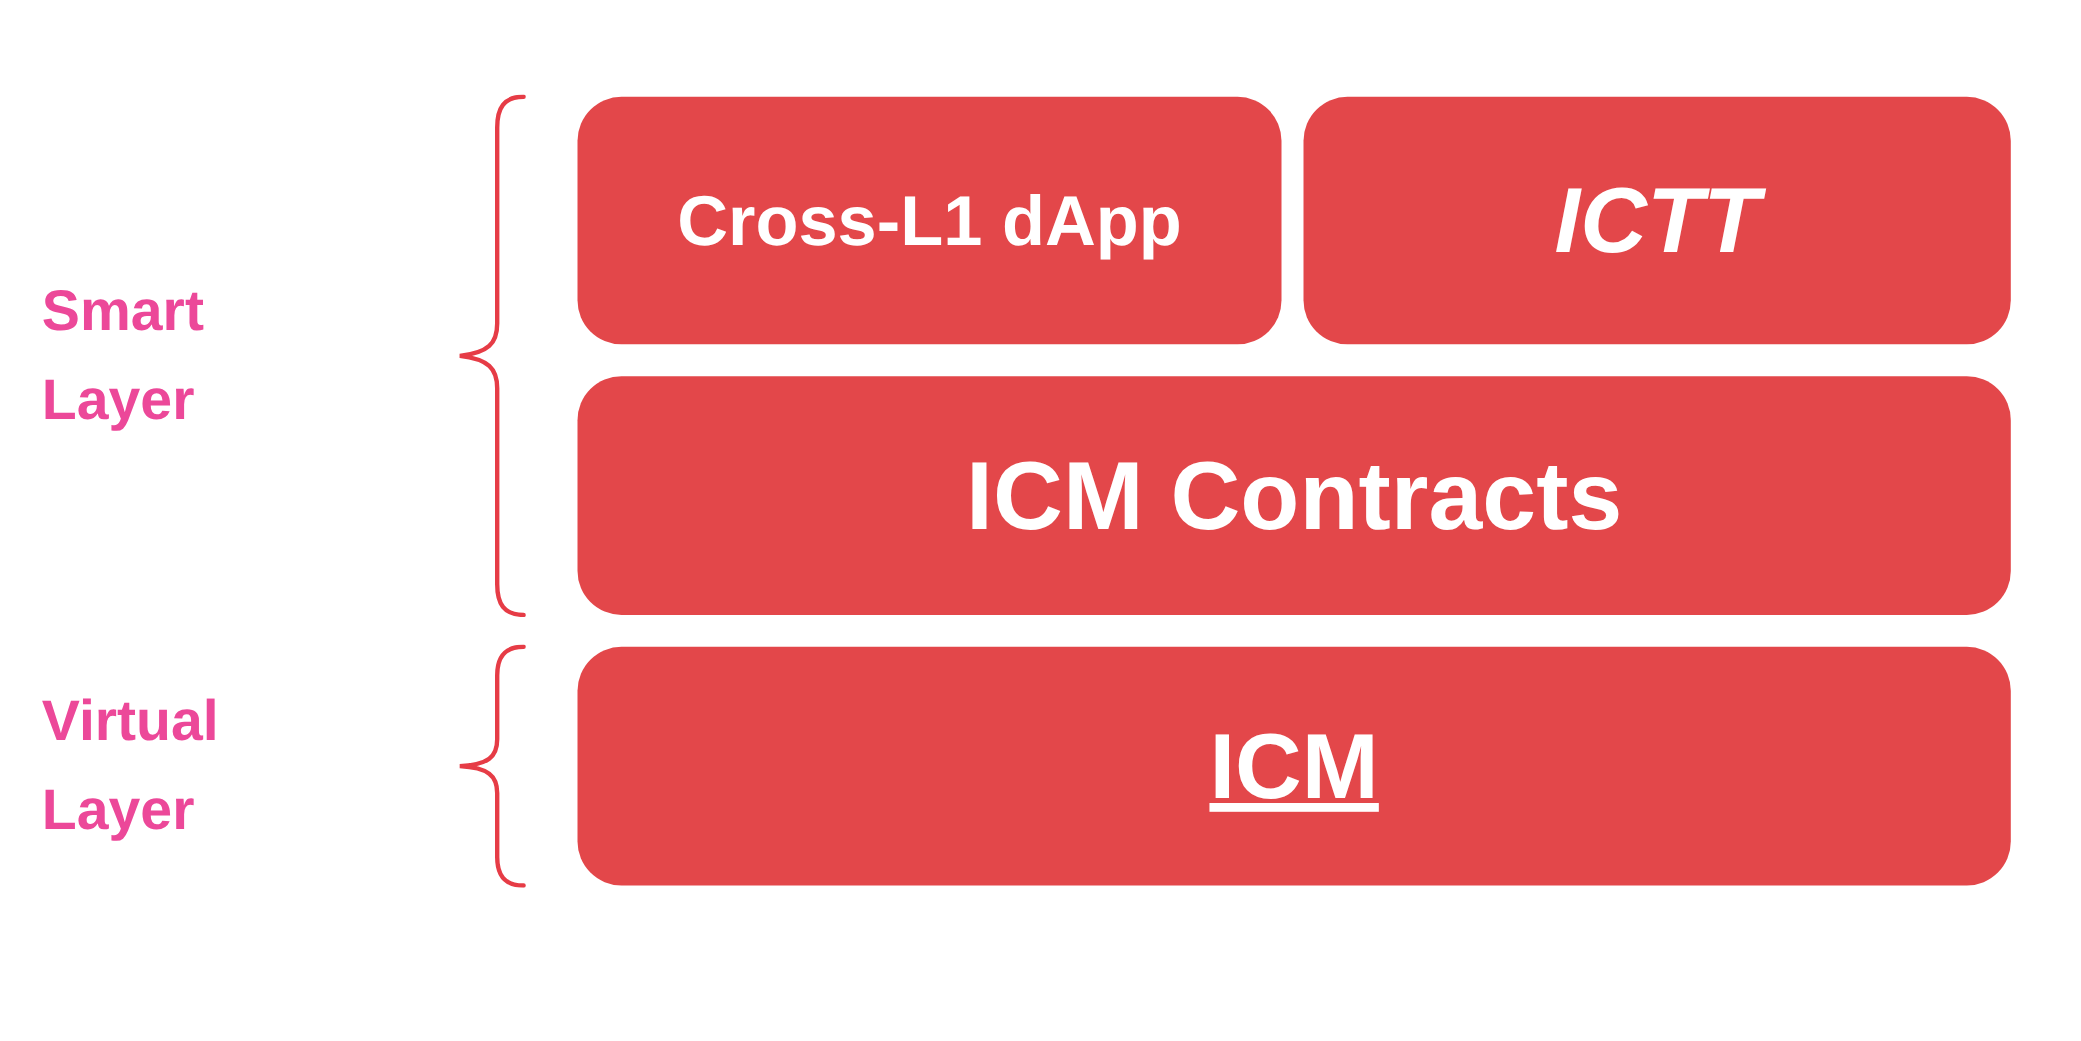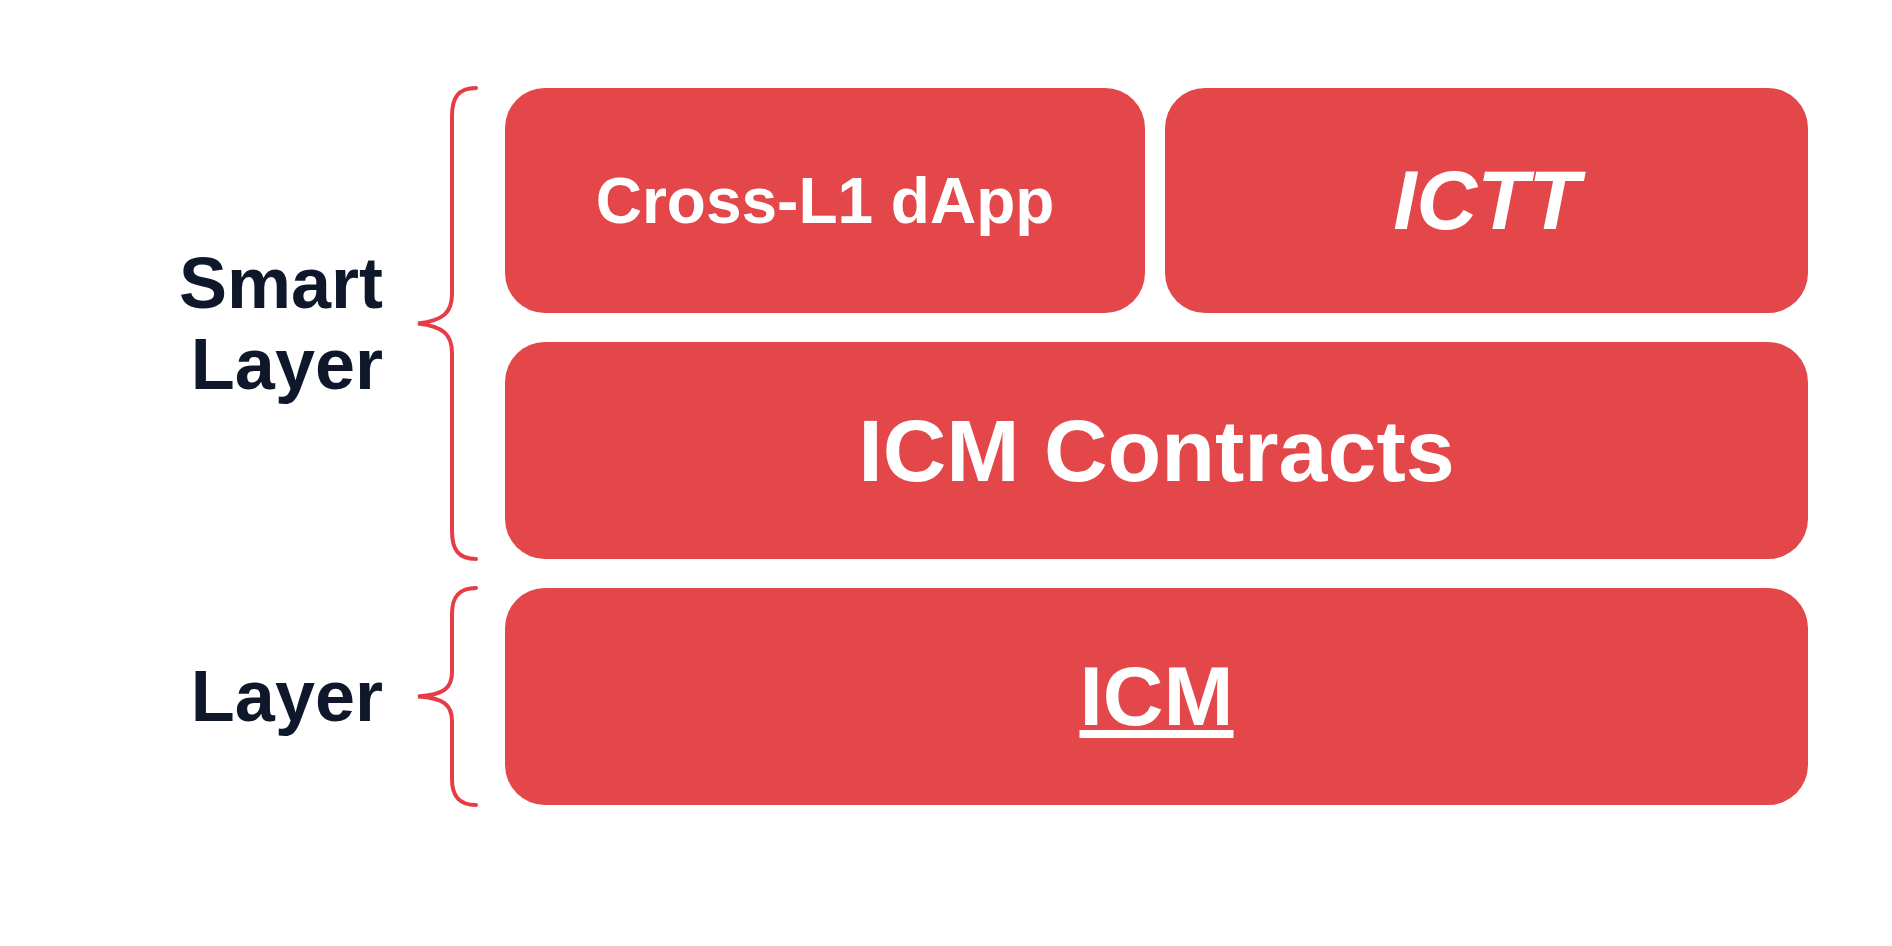--- a/index.html
+++ b/index.html
@@ -17,24 +17,24 @@
   }
 
   
   .layer-label {
     position: absolute;
     left: 38px;
     width: 345px;
     display: flex;
     flex-direction: column;
     justify-content: center;
-    text-align: right;
-    color: #0f172a;
+    text-align: left;
+    color: #ec4899;
     font-weight: bold;
-    font-size: 72px;
+    font-size: 52px;
     line-height: 81px;
     overflow: visible;
   }
   .layer-label.smart { top: 88px; height: 471px; }
   .layer-label.vm    { top: 588px; height: 217px; }
 
   
   .brace {
     position: absolute;
     left: 408px;
@@ -54,37 +54,39 @@
   .red-box {
     position: absolute;
     background: #E3474A;
     border-radius: 40px;
     display: flex;
     align-items: center;
     justify-content: center;
     color: #FFFFFF;
     font-weight: bold;
     white-space: nowrap;
+    margin-left: 20px;
   }
   .box-cross-l1 { left: 505px;  top: 88px;  width: 640px;  height: 225px; font-size: 64px; }
   .box-ictt     { left: 1165px; top: 88px;  width: 643px;  height: 225px; font-size: 84px; font-style: italic; }
   .box-icm-contracts { left: 505px; top: 342px; width: 1303px; height: 217px; font-size: 88px; }
   .box-icm      { left: 505px; top: 588px; width: 1303px; height: 217px; font-size: 84px; text-decoration: underline; }
 </style>
 </head>
 <body>
 
 <div id="canvas">
 
   <div class="layer-label smart">
     <div>Smart</div>
     <div>Layer</div>
   </div>
 
   <div class="layer-label vm">
+    <div>Virtual</div>
     <div>Layer</div>
   </div>
 
   <div class="brace smart">
     <svg viewBox="0 0 76 475" preserveAspectRatio="none" aria-hidden="true">
       <path d="M 68,2
                C 50,2 44,12 44,30
                L 44,208
                C 44,226 36,234.5 10,237.5
                C 36,240.5 44,249 44,267

